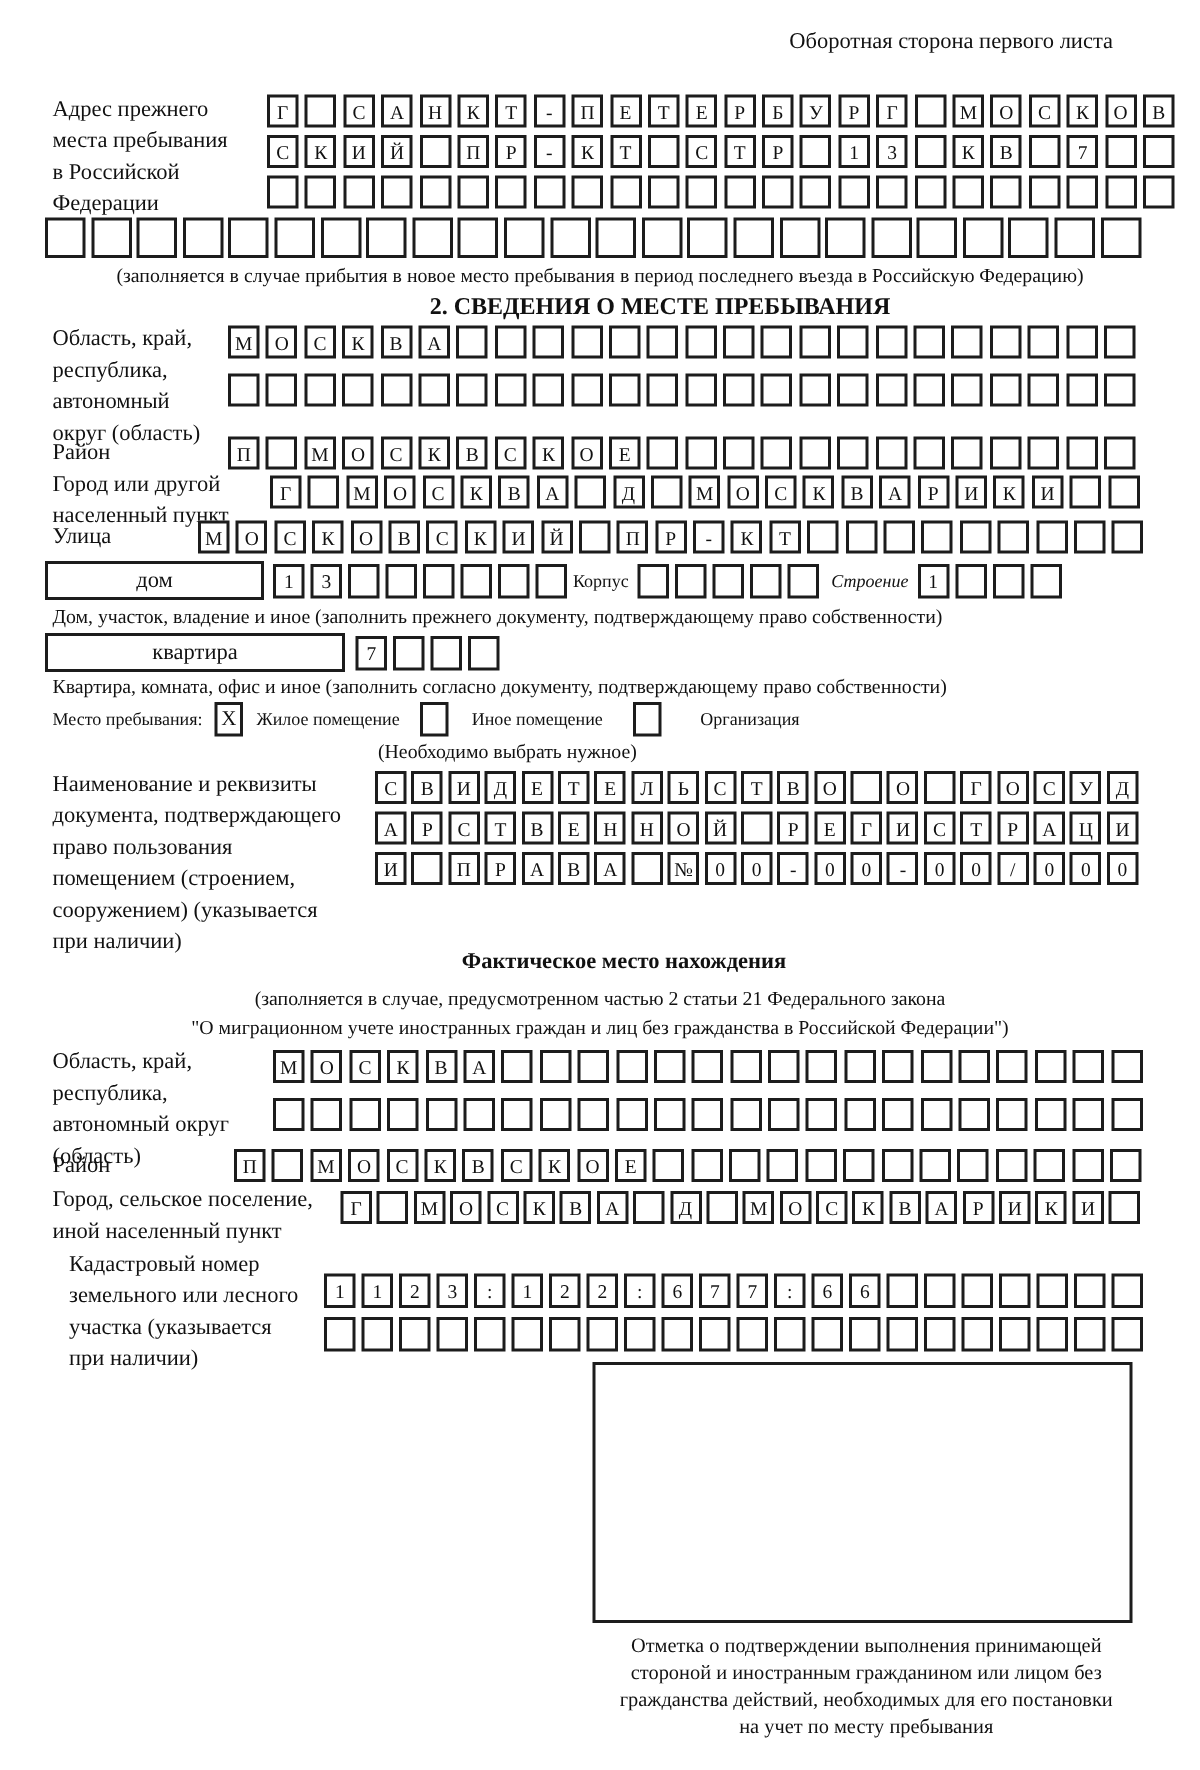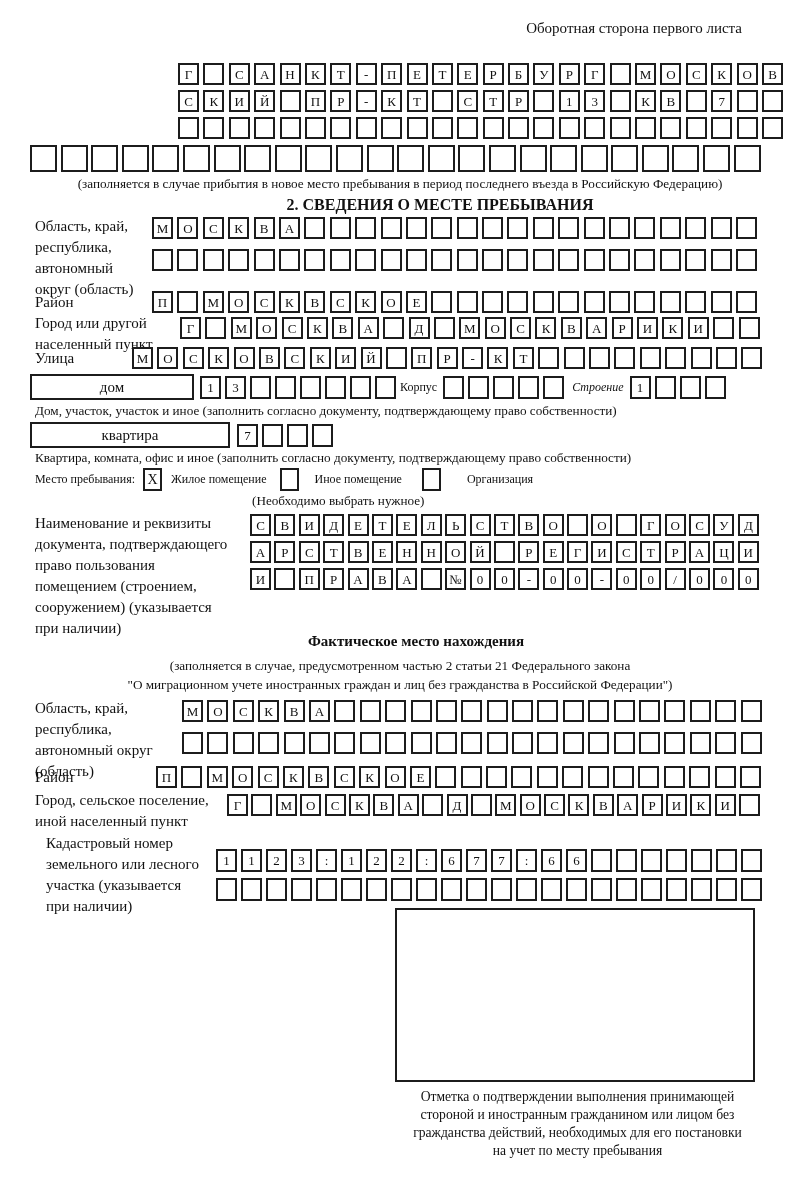--- a/index.html
+++ b/index.html
@@ -40,20 +40,24 @@
   .stamp-note{font-size:13.6px;line-height:18px;text-align:center;white-space:pre-line;}
   .center-note{text-align:center;width:100%;font-family:Liberation Serif, serif;}
 </style>
 </head>
 <body>
 
 <div class="page">
 
   <div class="abs hdr-note" style="top:20px;right:58px;">Оборотная сторона первого листа</div>
 
+  <div class="abs flabel" style="left:35px;top:63px;width:150px;">Адрес прежнего
+места пребывания
+в Российской
+Федерации</div>
   <div class="abs cells" style="left:178px;top:63px;">
       <span class="cell cellp">Г</span>
       <span class="cell cellp"></span>
       <span class="cell cellp">С</span>
       <span class="cell cellp">А</span>
       <span class="cell cellp">Н</span>
       <span class="cell cellp">К</span>
       <span class="cell cellp">Т</span>
       <span class="cell cellp">-</span>
       <span class="cell cellp">П</span>
@@ -291,21 +295,21 @@
       <span class="cell cellp"></span>
       <span class="cell cellp"></span>
       <span class="cell cellp"></span>
       <span class="cell cellp"></span>
       <span class="cell cellp"></span>
       <span class="cell cellp"></span>
       <span class="cell cellp"></span>
     </div>
 
   <div class="abs inline-row" style="left:30px;top:374px;width:740px;">
-    <div class="wbox" style="width:164px;flex:0 0 auto;">дом</div>
+    <div class="wbox" style="width:146px;flex:0 0 auto;">дом</div>
     <div class="cells" style="margin-left:6px;">
         <span class="cell cellk">1</span>
         <span class="cell cellk">3</span>
         <span class="cell cellk"></span>
         <span class="cell cellk"></span>
         <span class="cell cellk"></span>
         <span class="cell cellk"></span>
         <span class="cell cellk"></span>
         <span class="cell cellk"></span>
       </div>
@@ -318,21 +322,21 @@
         <span class="cell cellk"></span>
       </div>
     <div class="opt-label" style="margin:0 6px 0 8px;font-style:italic;">Строение</div>
     <div class="cells">
         <span class="cell cellk">1</span>
         <span class="cell cellk"></span>
         <span class="cell cellk"></span>
         <span class="cell cellk"></span>
       </div>
   </div>
-  <div class="abs note" style="left:35px;top:403px;">Дом, участок, участок и иное (заполнить согласно документу, подтверждающему право собственности)</div>
+  <div class="abs note" style="left:35px;top:403px;">Дом, участок, владение и иное (заполнить прежнего документу, подтверждающему право собственности)</div>
 
   <div class="abs inline-row" style="left:30px;top:422px;">
     <div class="wbox" style="width:200px;flex:0 0 auto;">квартира</div>
     <div class="cells" style="margin-left:7px;">
         <span class="cell cellk">7</span>
         <span class="cell cellk"></span>
         <span class="cell cellk"></span>
         <span class="cell cellk"></span>
       </div>
   </div>

